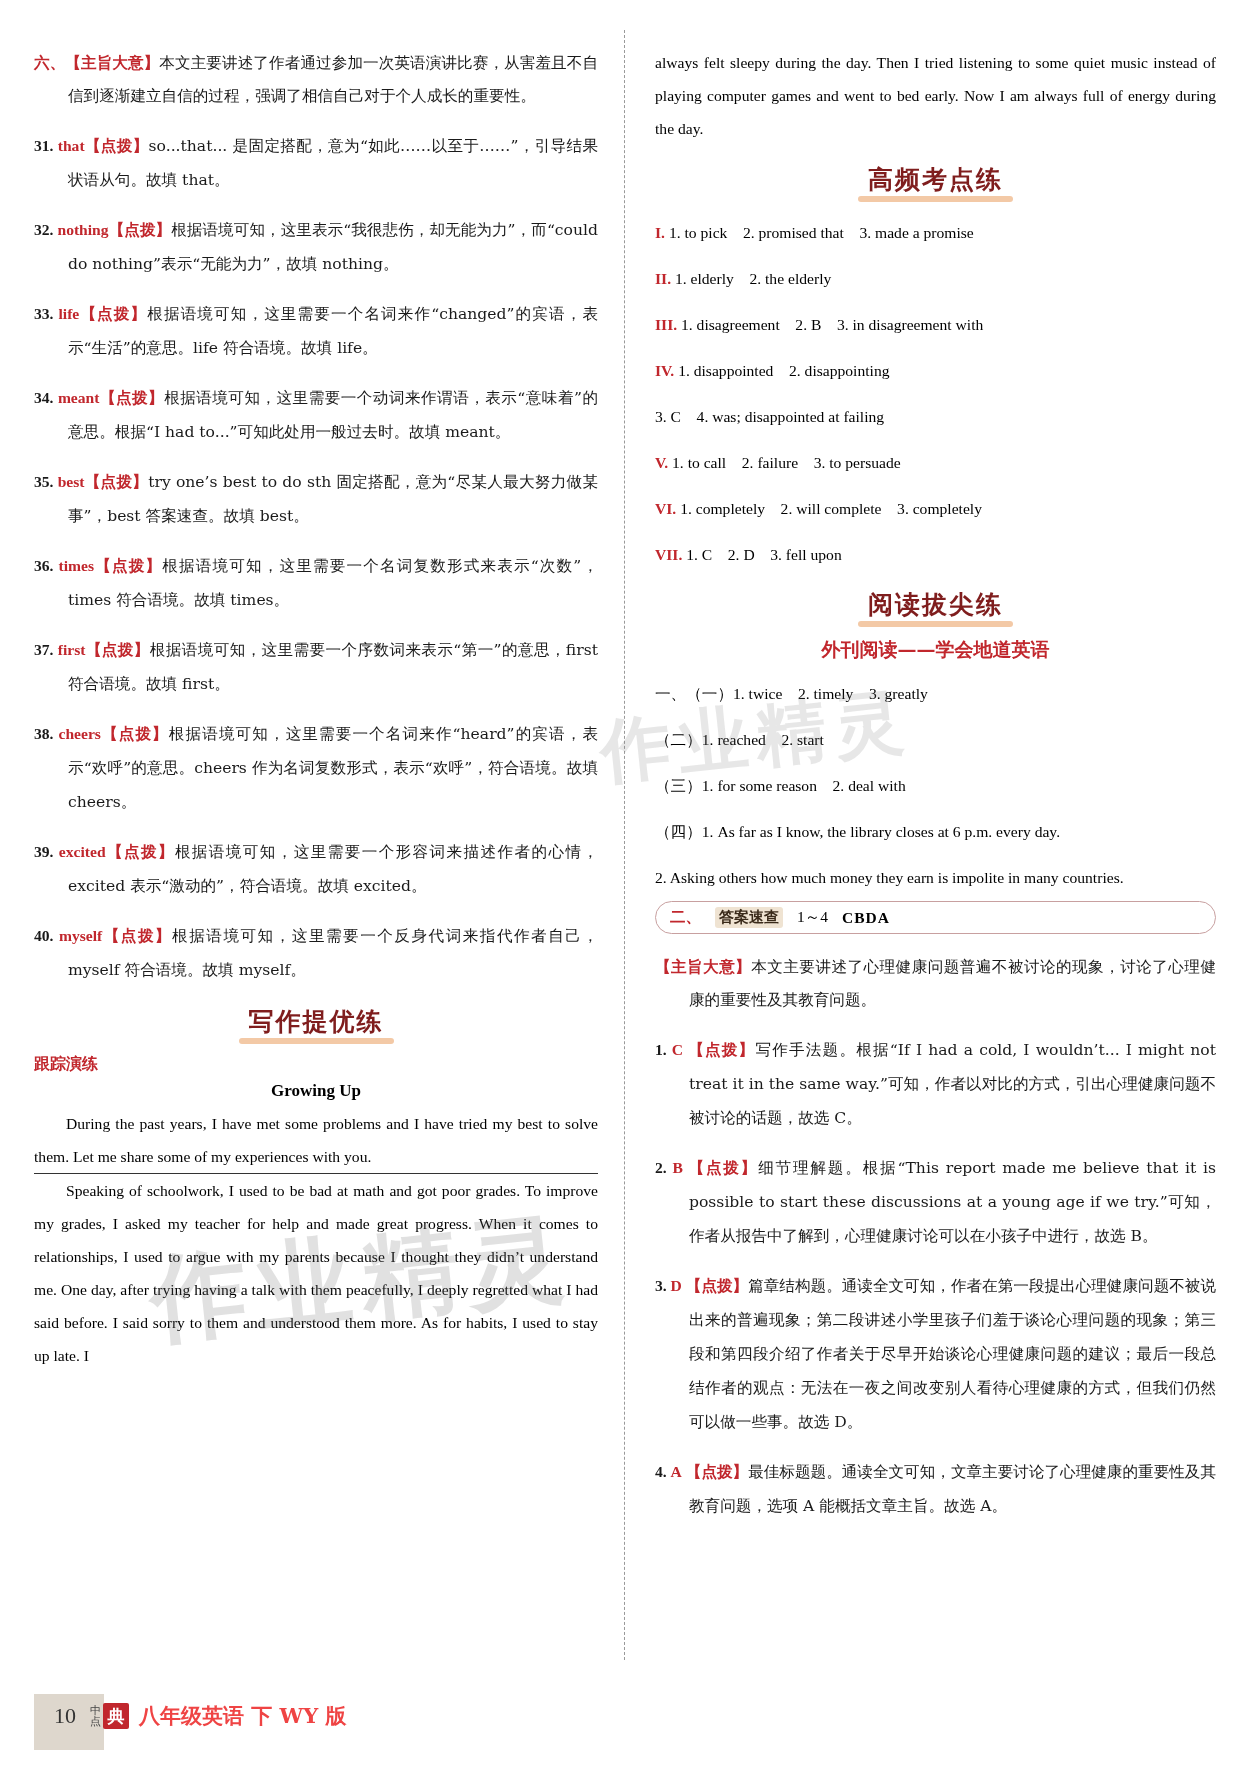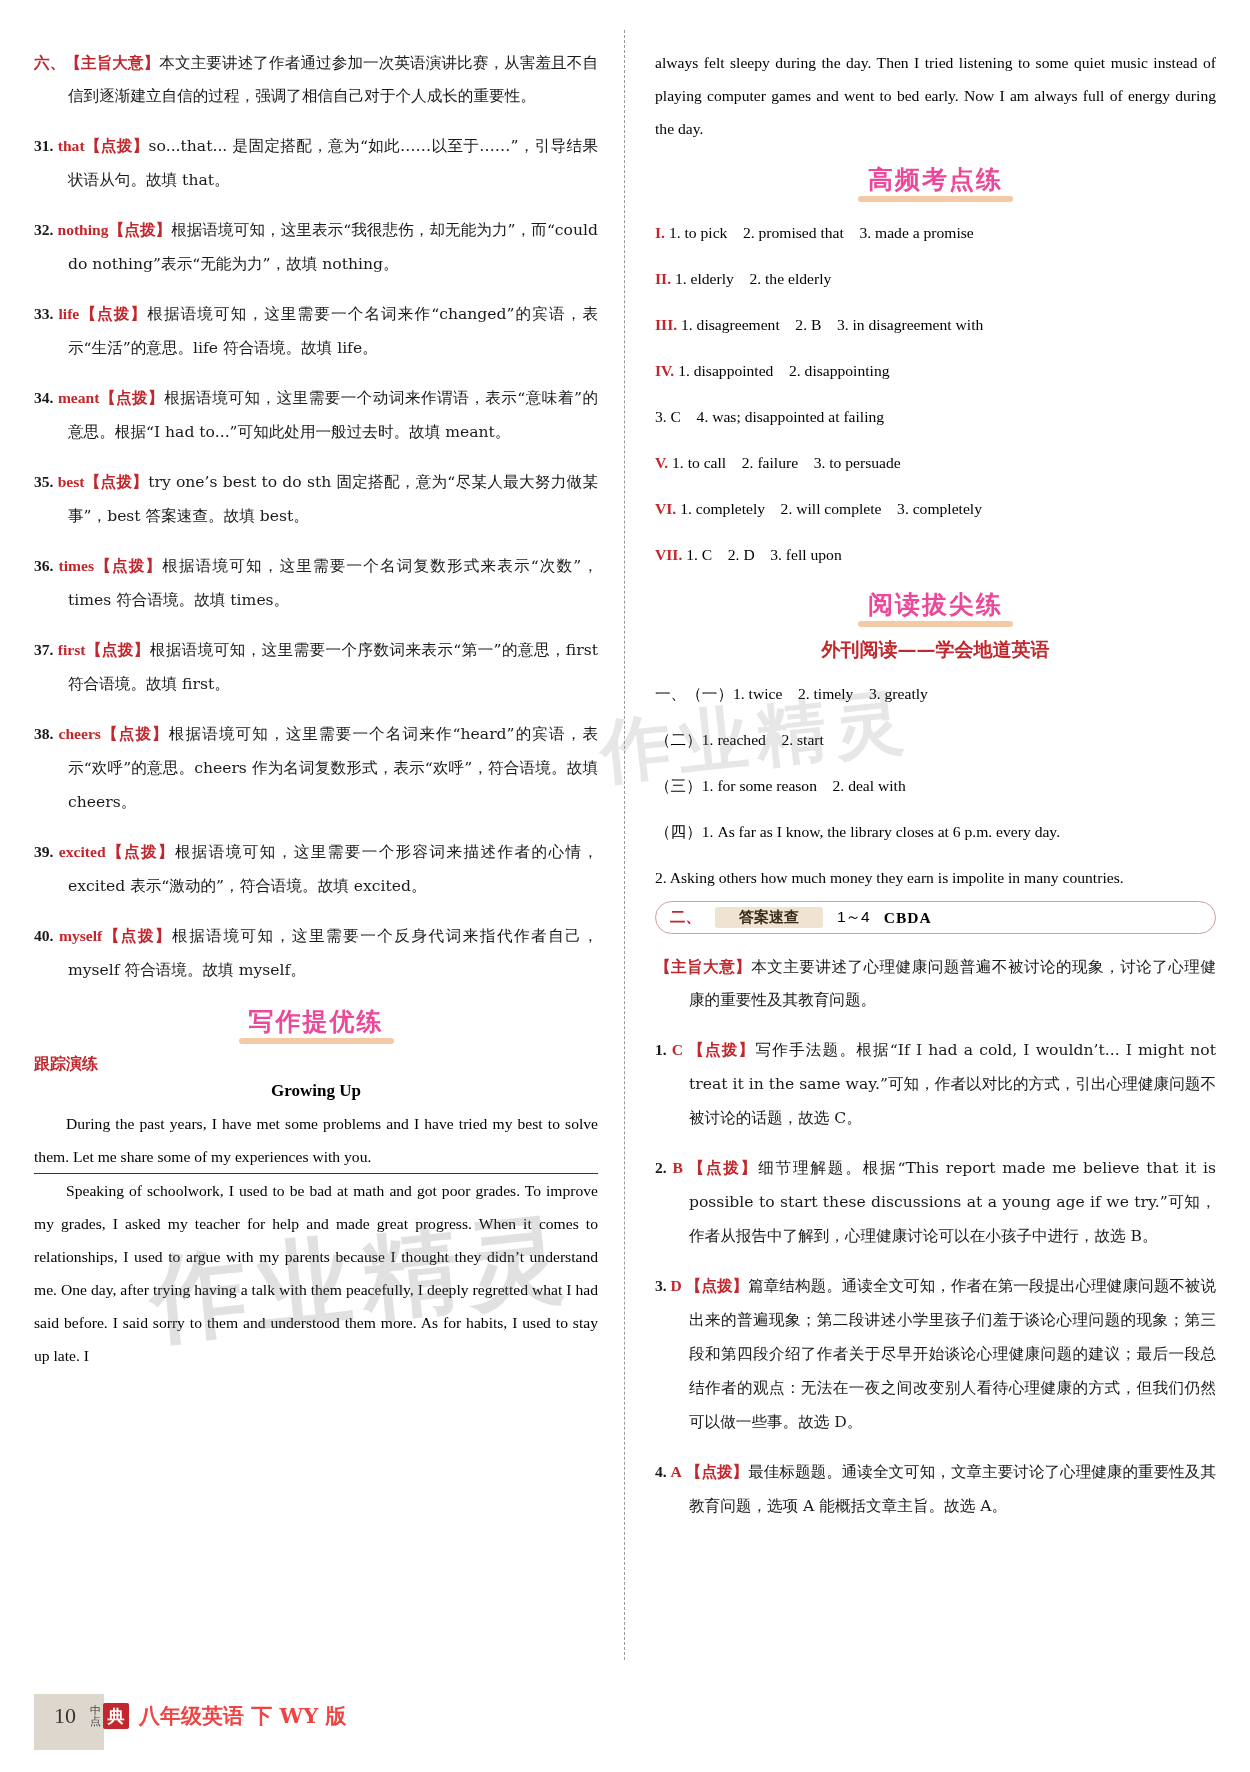--- a/index.html
+++ b/index.html
@@ -48,21 +48,21 @@
   
   .banner{
     text-align:center;
     margin:16px 0 10px 0;
     position:relative;
   }
   .banner .txt{
     display:inline-block;
     font-family:"DejaVu Serif", serif;
     font-weight:bold;
-    color:#ec4899;
+    color:#7f1d1d;
     font-size:25px;
     letter-spacing:2px;
     padding:2px 10px 6px 10px;
     position:relative;
   }
   .banner .txt:after{
     content:"";
     position:absolute;
     left:0;right:0;bottom:0;
     height:6px;
@@ -106,27 +106,27 @@
     display:flex;
     align-items:center;
     gap:14px;
     margin:8px 0 10px 0;
     font-size:15.5px;
     background:#fff;
   }
   .ansbox .lbl{
     background:#efe3d2;
     border-radius:3px;
-    padding:1px 24px;
+    padding:1px 4px;
     font-family:"DejaVu Serif", serif;
     font-weight:bold;
     color:#3a2a1a;
     font-size:15px;
   }
-  .ansbox .rng{font-family:Liberation Sans, sans-serif;}
+  .ansbox .rng{font-family:Liberation Serif, serif;}
   .ansbox .ans{font-weight:bold;letter-spacing:1px;}
   .rn{font-family:"Liberation Serif",serif;font-weight:bold;color:#c1272d;}
   .hf-list p{font-size:15.6px;line-height:30px;}
   
   .footer{
     position:absolute;
     left:12px;right:0;bottom:26px;
     height:60px;
     display:flex;
     align-items:center;

